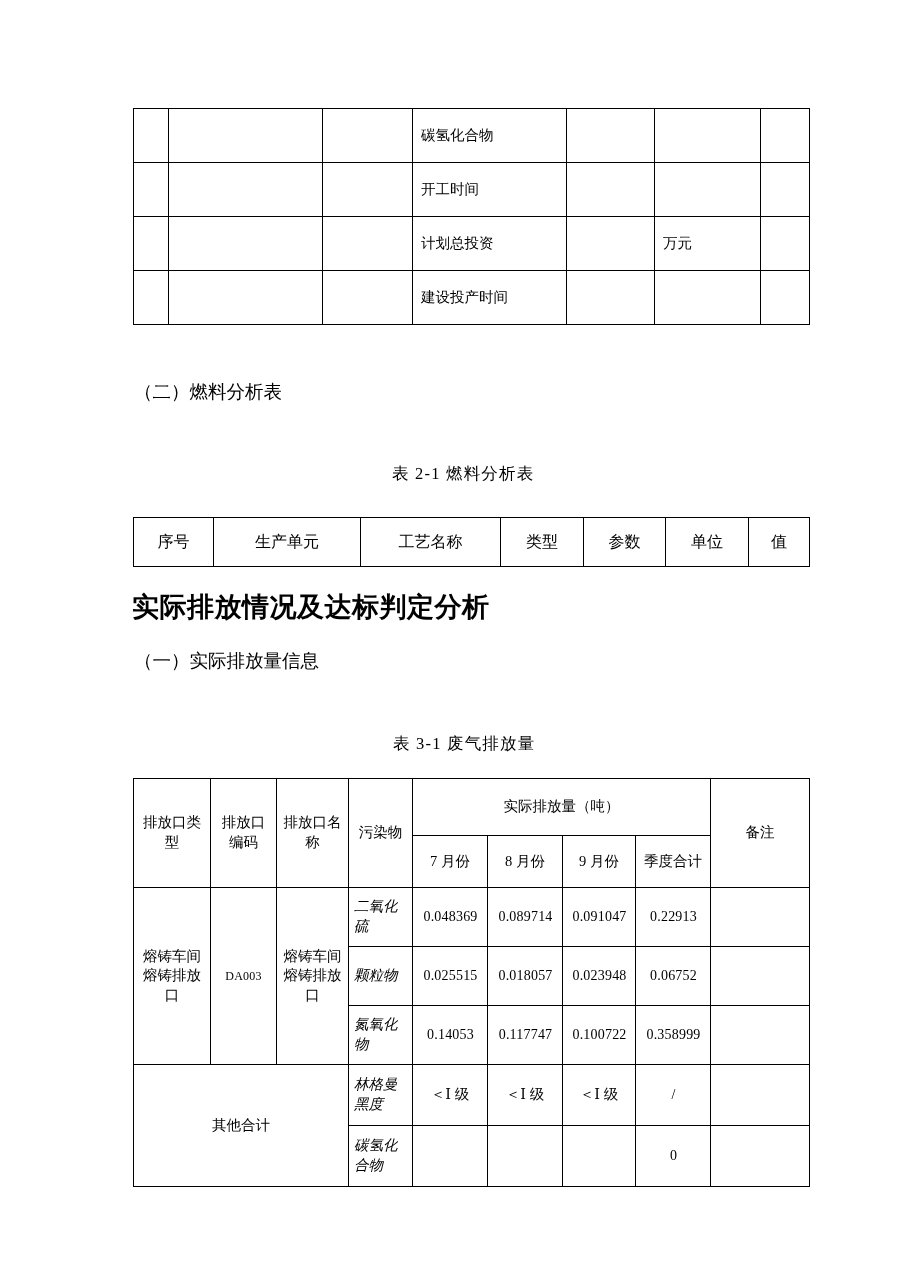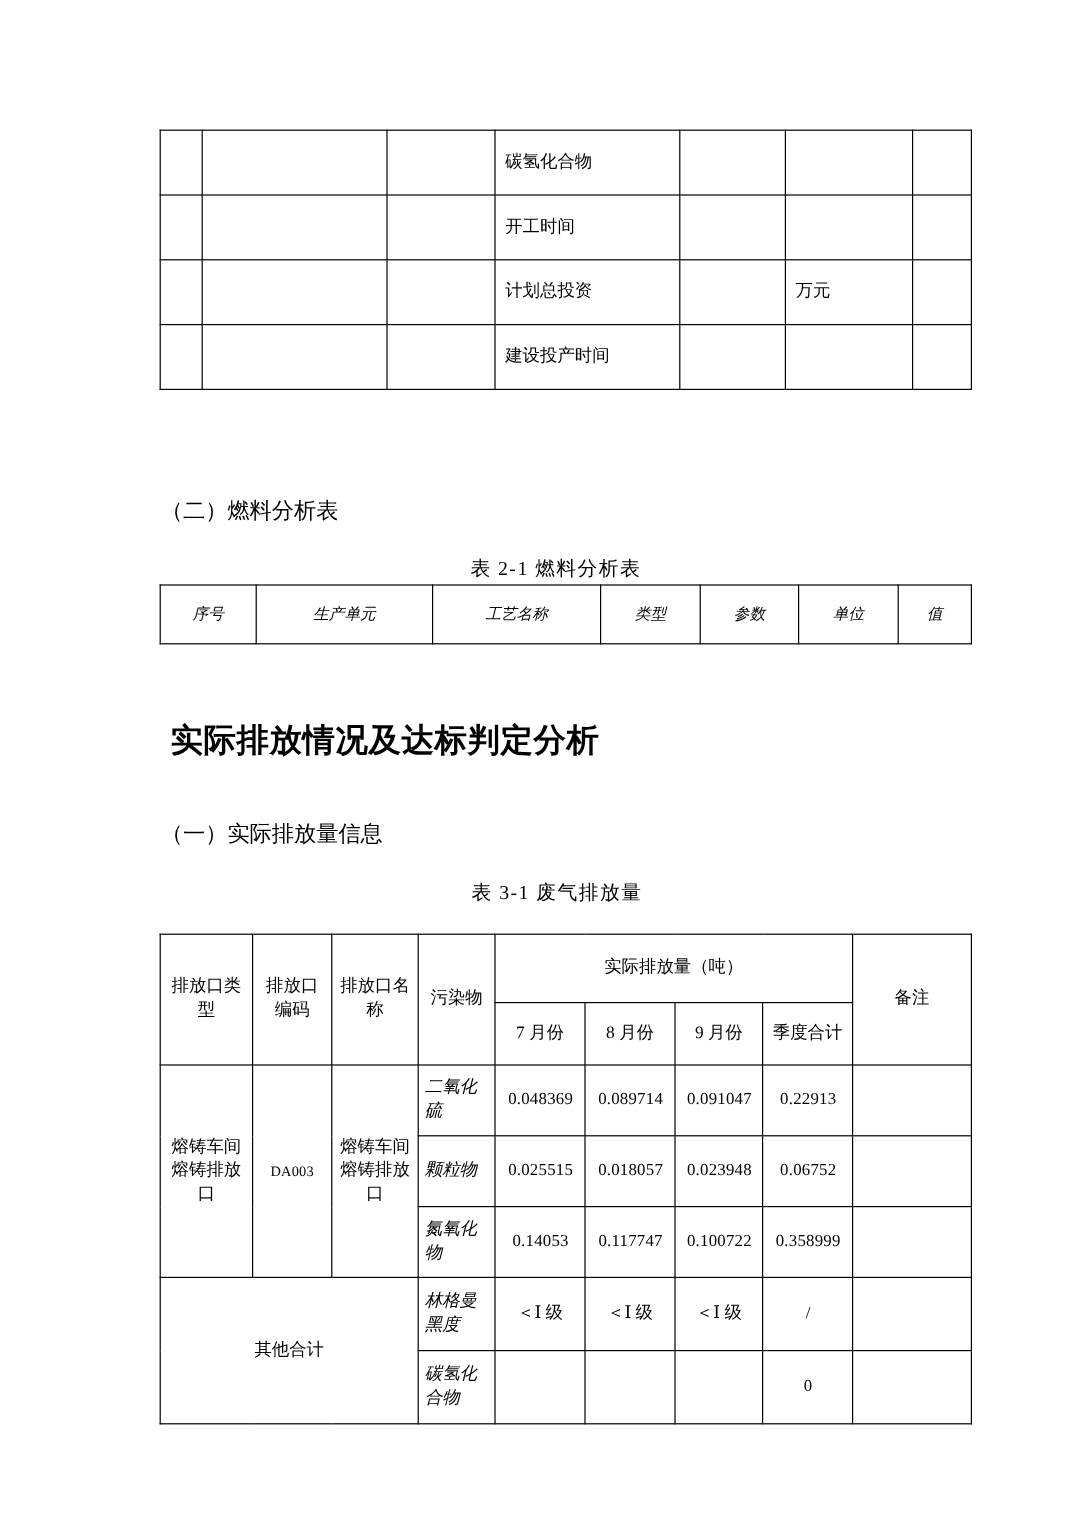--- a/index.html
+++ b/index.html
@@ -52,21 +52,20 @@
   #table-continuation td { height: 45px; }
   #table-continuation td.label-cell { padding-left: 8px; }
 
   
   .para {
     position: absolute;
     font-family: "Liberation Serif", "DejaVu Serif", serif;
     font-size: 18.5px;
     line-height: 1.5;
     white-space: nowrap;
-    margin-top: 35px;
   }
   #section-fuel-analysis {
     left: 134px;
     top: 379px;
   }
   #section-actual-emission-info {
     left: 134px;
     top: 648px;
   }
   .table-caption {
@@ -79,37 +78,36 @@
   #caption-2-1 {
     left: 392px;
     top: 463px;
   }
   #caption-3-1 {
     left: 393px;
     top: 733px;
   }
   h1.doc-heading {
     position: absolute;
-    margin: 10px;
+    margin: 0;
     left: 132px;
     top: 589px;
     font-family: "Liberation Serif", "DejaVu Serif", serif;
     font-size: 27px;
     font-weight: bold;
     letter-spacing: 0.5px;
     white-space: nowrap;
   }
 
   
   #table-fuel-analysis {
     left: 133px;
-    top: 487px;
+    top: 517px;
     width: 676px;
-    font-size: 13px;
-    font-style: italic;
+    font-size: 16px;
   }
   #table-fuel-analysis td { height: 40px; }
 
   
   #table-waste-gas {
     left: 133px;
     top: 778px;
     width: 676px;
     font-size: 14.5px;
   }

